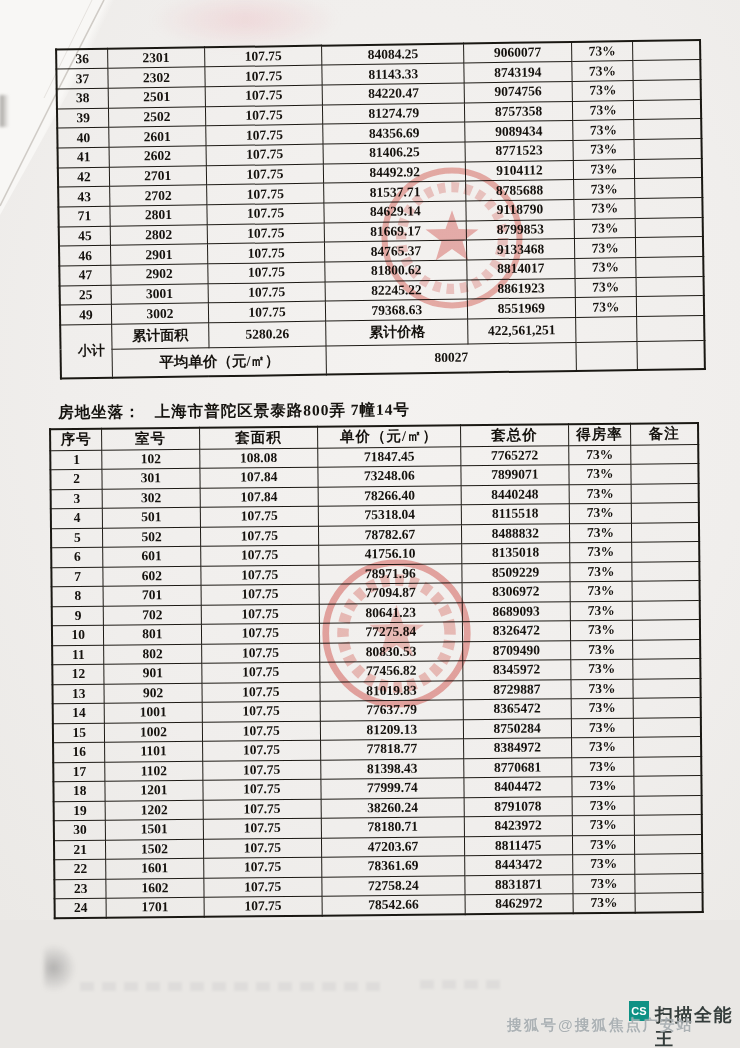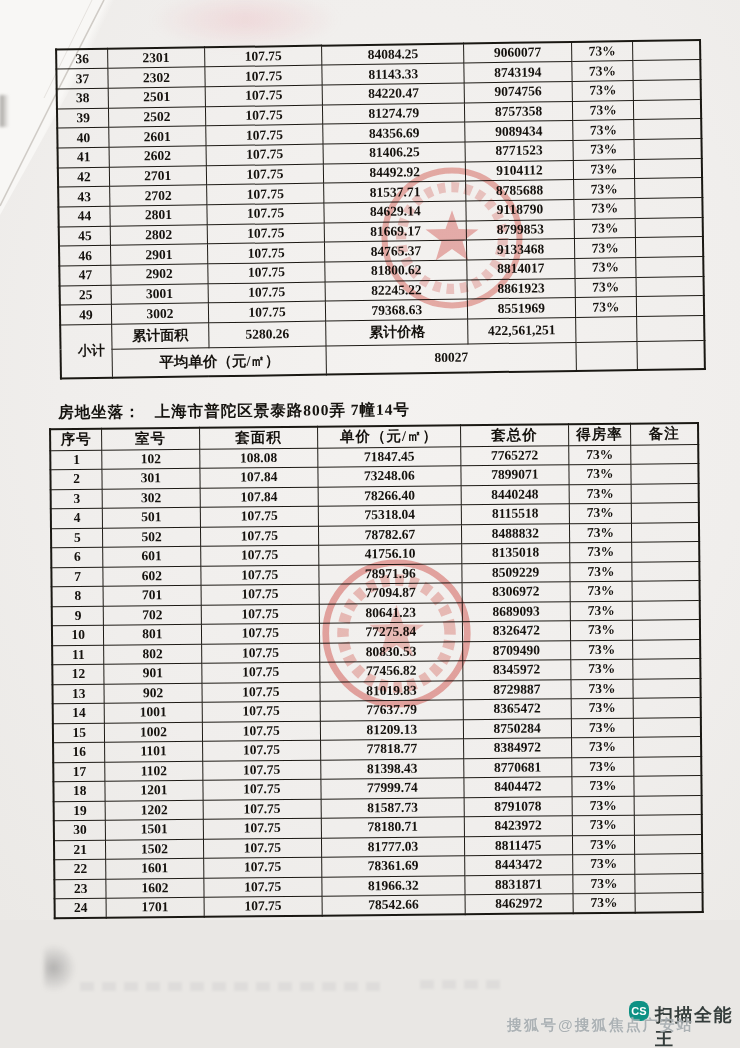--- a/index.html
+++ b/index.html
@@ -69,21 +69,21 @@
   .sub-row td { font-size:14px; }
   .sub-row .num { font-size:13.5px; letter-spacing:0; }
 
   
   .stamp { position:absolute; mix-blend-mode:multiply; opacity:.85; pointer-events:none; }
   .stamp1 { left:378px; top:164px; width:148px; height:148px; }
   .stamp2 { left:320px; top:557px; width:153px; height:153px; }
 
   
   .cs-badge { position:absolute; left:629px; top:1001px; width:20px; height:20px;
-    border-radius:8px; display:flex; align-items:center; justify-content:center;
+    border-radius:0; display:flex; align-items:center; justify-content:center;
     font-family:"Liberation Sans", sans-serif; font-weight:700; font-size:11px;
     color:#fff; }
   .cs-label { position:absolute; left:655px; top:1003px;
     font-family:"Liberation Sans", sans-serif; font-weight:700; font-size:18px;
     color:#343d3b; letter-spacing:1.5px; }
   .watermark { position:absolute; left:507px; top:1016px;
     font-family:"Liberation Sans", sans-serif; font-weight:700; font-size:15px;
     color:rgba(122,132,137,.62); letter-spacing:2px;
     text-shadow:0 0 1px rgba(255,255,255,.9); }
 </style>
@@ -181,21 +181,21 @@
           <tr>
             <td>43</td>
             <td>2702</td>
             <td>107.75</td>
             <td>81537.71</td>
             <td>8785688</td>
             <td>73%</td>
             <td></td>
           </tr>
           <tr>
-            <td>44</td>
+            <td>71</td>
             <td>2801</td>
             <td>107.75</td>
             <td>84629.14</td>
             <td>9118790</td>
             <td>73%</td>
             <td></td>
           </tr>
           <tr>
             <td>45</td>
             <td>2802</td>
@@ -450,57 +450,57 @@
             <td>107.75</td>
             <td>77999.74</td>
             <td>8404472</td>
             <td>73%</td>
             <td></td>
           </tr>
           <tr>
             <td>19</td>
             <td>1202</td>
             <td>107.75</td>
-            <td>81587.73</td>
+            <td>38260.24</td>
             <td>8791078</td>
             <td>73%</td>
             <td></td>
           </tr>
           <tr>
             <td>30</td>
             <td>1501</td>
             <td>107.75</td>
             <td>78180.71</td>
             <td>8423972</td>
             <td>73%</td>
             <td></td>
           </tr>
           <tr>
             <td>21</td>
             <td>1502</td>
             <td>107.75</td>
-            <td>81777.03</td>
+            <td>47203.67</td>
             <td>8811475</td>
             <td>73%</td>
             <td></td>
           </tr>
           <tr>
             <td>22</td>
             <td>1601</td>
             <td>107.75</td>
             <td>78361.69</td>
             <td>8443472</td>
             <td>73%</td>
             <td></td>
           </tr>
           <tr>
             <td>23</td>
             <td>1602</td>
             <td>107.75</td>
-            <td>81966.32</td>
+            <td>72758.24</td>
             <td>8831871</td>
             <td>73%</td>
             <td></td>
           </tr>
           <tr>
             <td>24</td>
             <td>1701</td>
             <td>107.75</td>
             <td>78542.66</td>
             <td>8462972</td>

